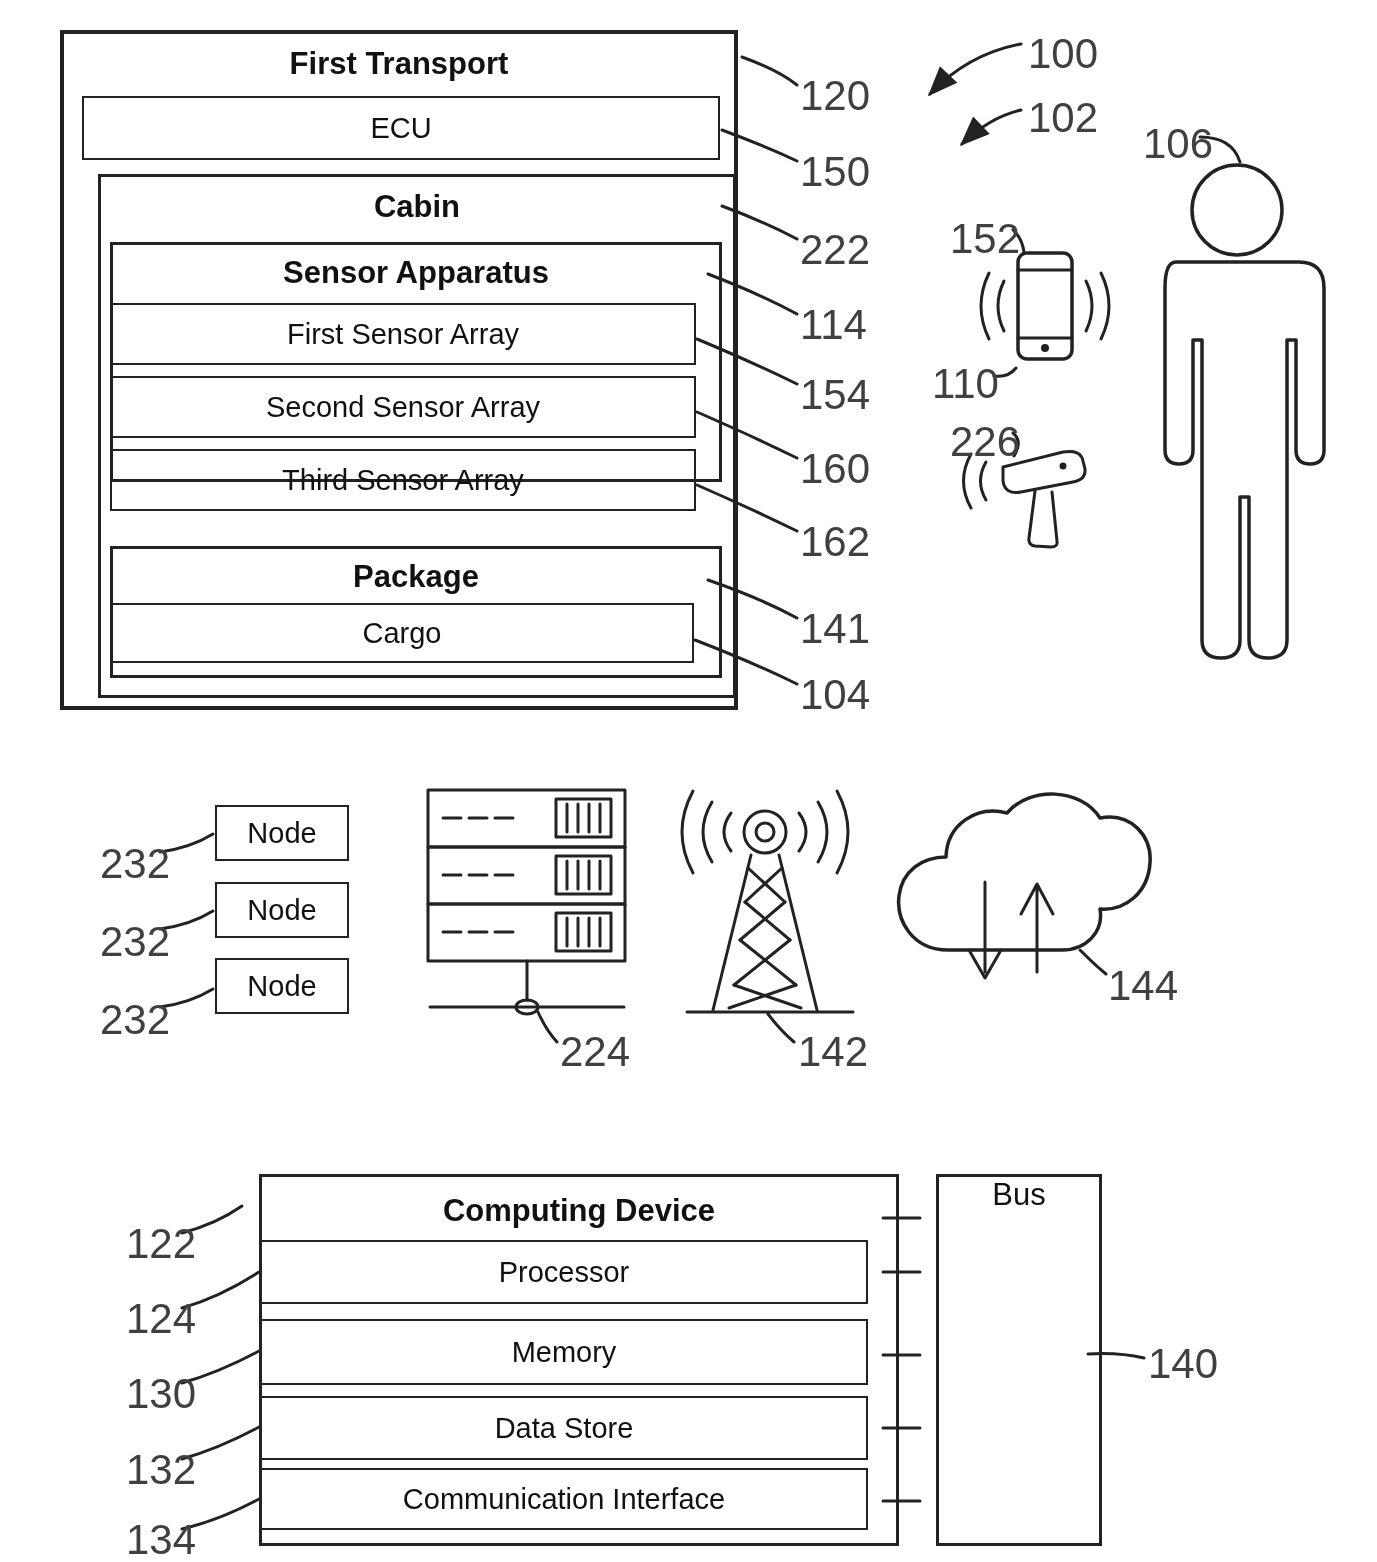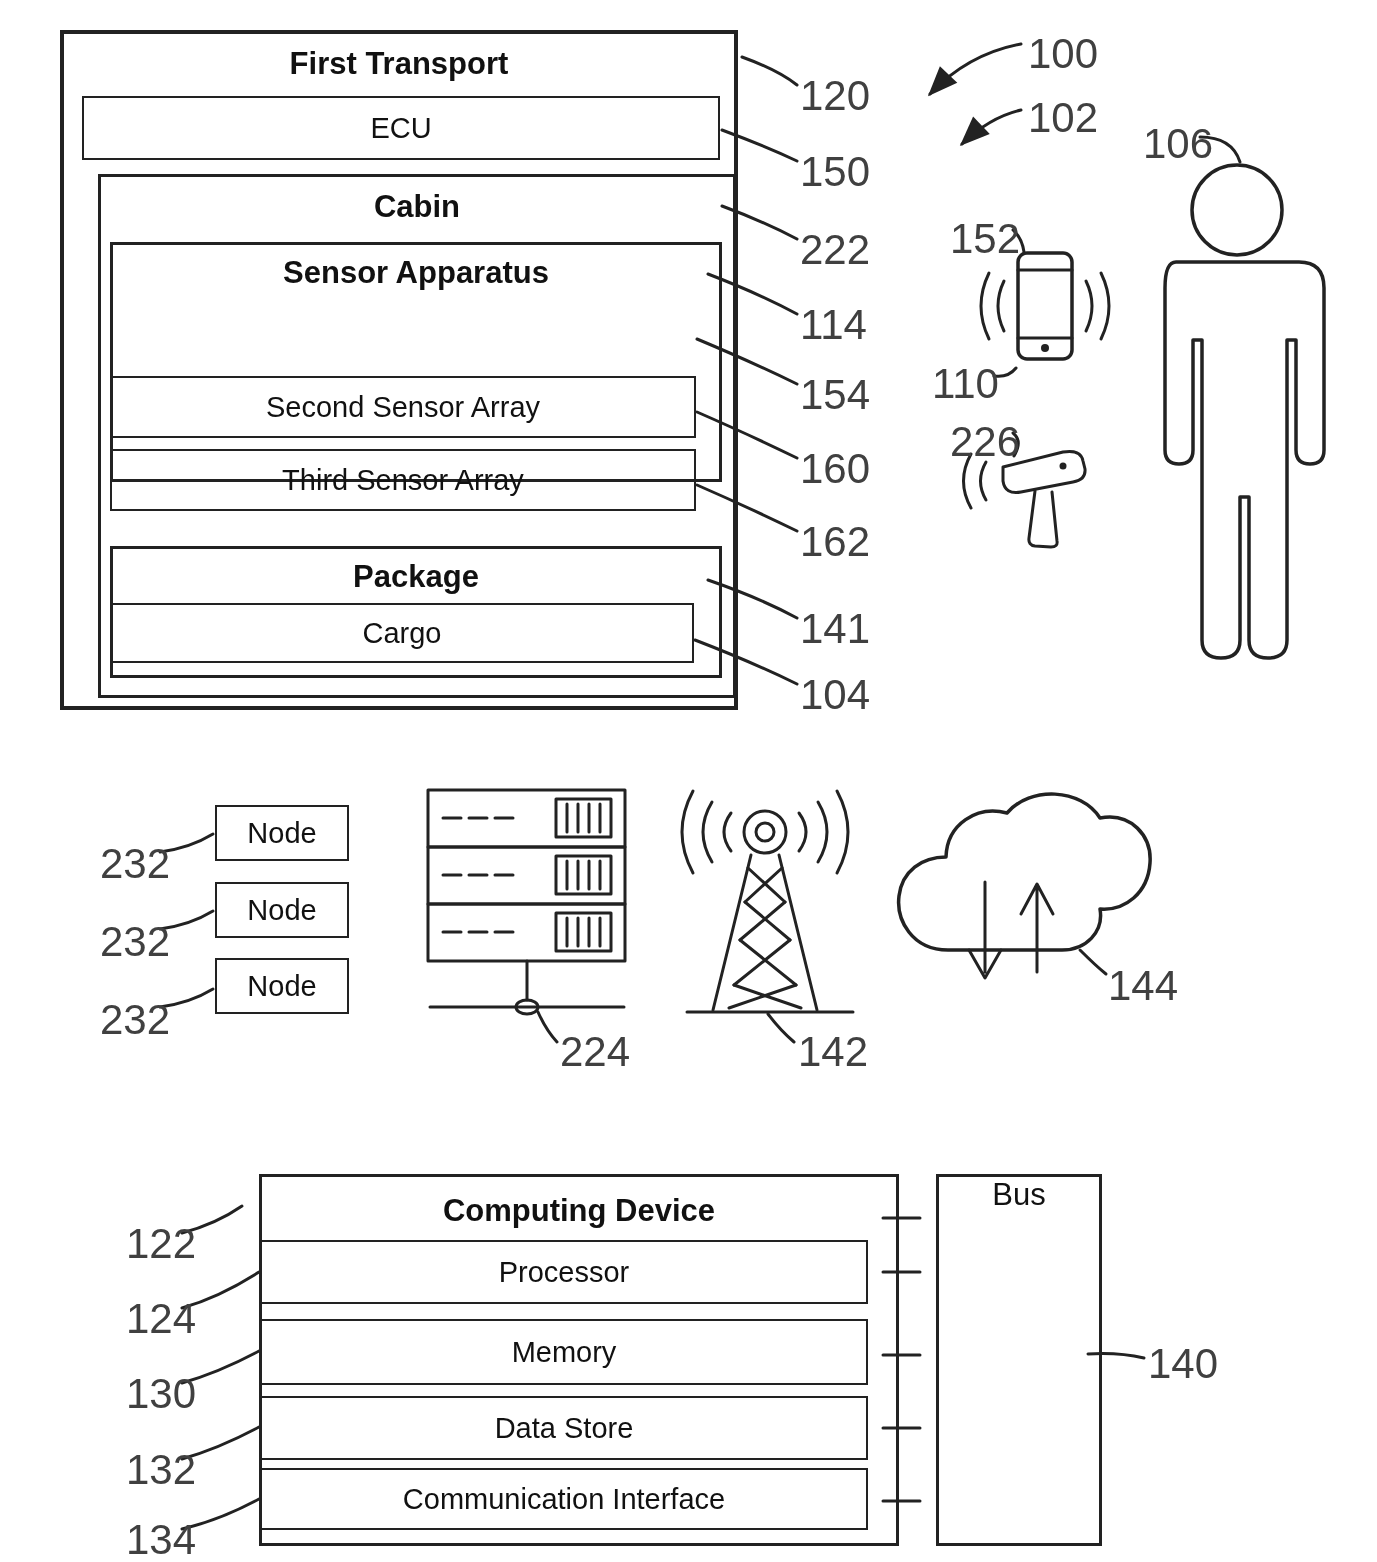--- a/index.html
+++ b/index.html
@@ -153,20 +153,23 @@
   </div>
 
   <div class="box b-mid" style="left:82px;top:174px;width:638px;height:524px">
     <div class="btitle">Cabin</div>
   </div>
 
   <div class="box b-mid" style="left:94px;top:242px;width:612px;height:240px">
     <div class="btitle" style="top:10px">Sensor Apparatus</div>
   </div>
 
+  <div class="box b-leaf" style="left:110px;top:303px;width:586px;height:62px">
+    <span>First Sensor Array</span>
+  </div>
   <div class="box b-leaf" style="left:110px;top:376px;width:586px;height:62px">
     <span>Second Sensor Array</span>
   </div>
   <div class="box b-leaf" style="left:110px;top:449px;width:586px;height:62px">
     <span>Third Sensor Array</span>
   </div>
 
   <div class="box b-mid" style="left:94px;top:546px;width:612px;height:132px">
     <div class="btitle" style="top:10px">Package</div>
   </div>

